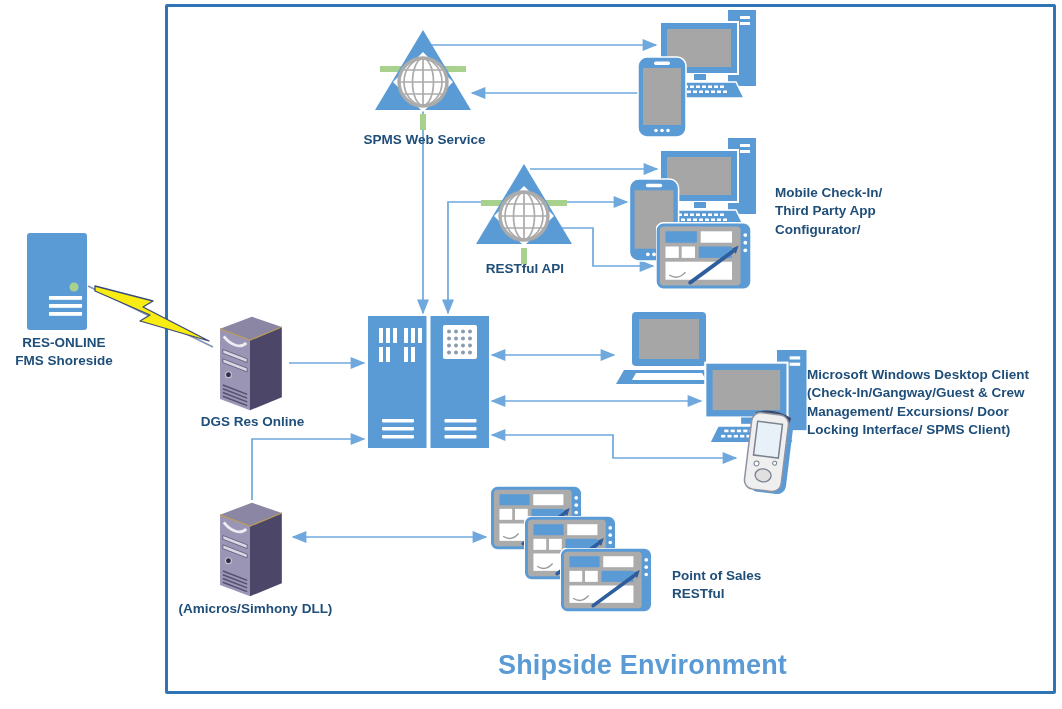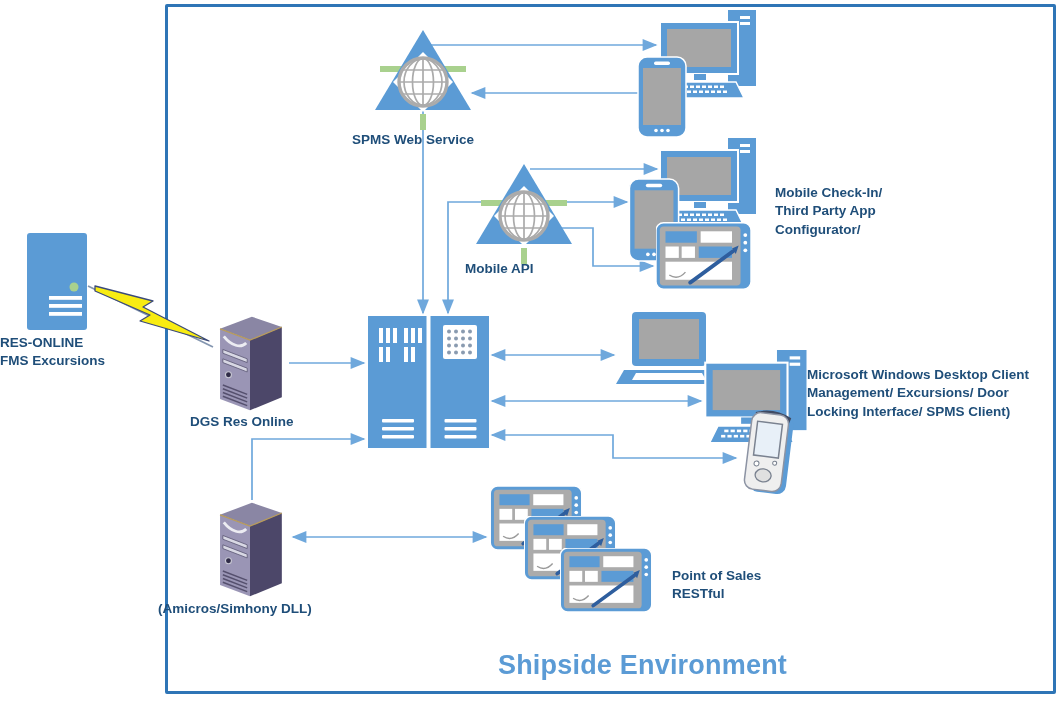--- a/index.html
+++ b/index.html
@@ -3,21 +3,21 @@
 <meta charset="utf-8">
 <style>
   html,body{margin:0;padding:0;background:#ffffff;}
   #canvas{position:relative;width:1062px;height:709px;background:#ffffff;overflow:hidden;
           font-family:"Liberation Sans", sans-serif;}
   .abs{position:absolute;}
   #frame{left:165px;top:4px;width:885px;height:684px;border:3px solid #2E75B6;border-radius:2px;z-index:0;}
   #connectors{left:0;top:0;width:1062px;height:709px;z-index:1;}
   .icon{z-index:2;}
   .lbl{z-index:3;color:#1F4E79;font-weight:bold;font-size:13.5px;line-height:1.36;white-space:nowrap;}
-  .lbl.center{}
+  .lbl.center{text-align:center;}
   #title{left:165px;top:650px;width:885px;text-align:center;z-index:3;
          color:#5B9BD5;font-weight:bold;font-size:27px;letter-spacing:.2px;padding-left:35px;}
 </style>
 </head>
 <body>
 
 <div id="canvas">
 
   <div id="frame" class="abs"></div>
 
@@ -351,38 +351,39 @@
         <rect x="45" y="25" width="35" height="12" fill="#5B9BD5"></rect>
       <rect x="10" y="41" width="70" height="19" fill="#fff"></rect>
       <path d="M14,55 Q23,61 31,52" stroke="#9a9a9a" stroke-width="1.5" fill="none"></path>
       <path d="M36,63 L81,30" stroke="#2E5E9E" stroke-width="4" stroke-linecap="round"></path>
       <polygon points="80,27 87,24 84,33" fill="#2E5E9E"></polygon>
     </svg>
   </div>
 
   <div class="abs lbl center" style="left:0;top:334px;width:128px">
     <div>RES-ONLINE</div>
-    <div>FMS Excursions</div>
+    <div>FMS Shoreside</div>
   </div>
   <div class="abs lbl center" style="left:190px;top:413px;width:125px">
     <div>DGS Res Online</div>
   </div>
   <div class="abs lbl center" style="left:352px;top:131px;width:145px">
     <div>SPMS Web Service</div>
   </div>
   <div class="abs lbl center" style="left:465px;top:260px;width:120px">
-    <div>Mobile API</div>
+    <div>RESTful API</div>
   </div>
   <div class="abs lbl" style="left:775px;top:184px;width:170px">
     <div>Mobile Check-In/</div>
     <div>Third Party App</div>
     <div>Configurator/</div>
   </div>
   <div class="abs lbl" style="left:807px;top:366px;width:245px">
     <div>Microsoft Windows Desktop Client</div>
+    <div>(Check-In/Gangway/Guest &amp; Crew</div>
     <div>Management/ Excursions/ Door</div>
     <div>Locking Interface/ SPMS Client)</div>
   </div>
   <div class="abs lbl" style="left:672px;top:567px;width:130px">
     <div>Point of Sales</div>
     <div>RESTful</div>
   </div>
   <div class="abs lbl center" style="left:158px;top:600px;width:195px">
     <div>(Amicros/Simhony DLL)</div>
   </div>

